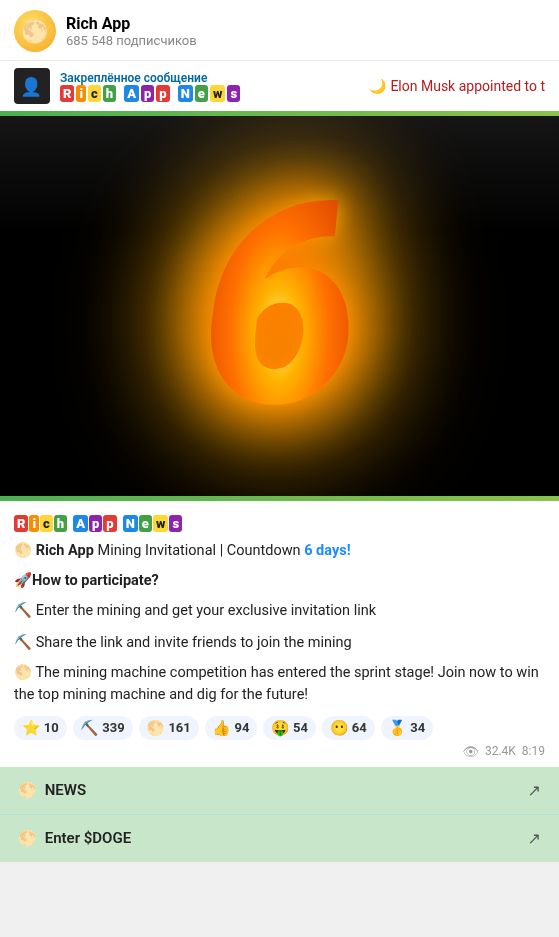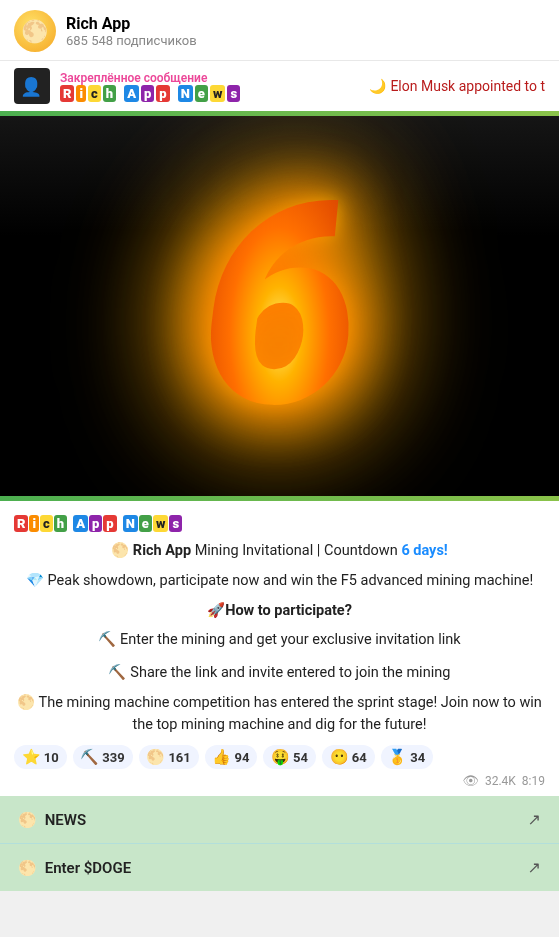--- a/index.html
+++ b/index.html
@@ -50,21 +50,21 @@
       border-radius: 4px;
       background: #222;
       flex-shrink: 0;
       overflow: hidden;
       display: flex;
       align-items: center;
       justify-content: center;
       font-size: 18px;
     }
     .pinned-content { display: flex; flex-direction: column; overflow: hidden; }
-    .pinned-label { font-size: 12px; color: #ec4899; font-weight: 600; }
+    .pinned-label { font-size: 12px; color: #0369a1; font-weight: 600; }
     .pinned-badge {
       display: inline-flex;
       align-items: center;
       gap: 2px;
       font-size: 13px;
       font-weight: 700;
     }
     .badge-letter {
       display: inline-block;
       padding: 1px 3px;
@@ -134,21 +134,21 @@
     .badge-c { background: #fdd835; color: #222; }
     .badge-h { background: #43a047; color: #fff; }
     .badge-a { background: #1e88e5; color: #fff; }
     .badge-p { background: #8e24aa; color: #fff; }
     .badge-p2 { background: #e53935; color: #fff; }
     .badge-n { background: #1e88e5; color: #fff; }
     .badge-e { background: #43a047; color: #fff; }
     .badge-w { background: #fdd835; color: #222; }
     .badge-s { background: #8e24aa; color: #fff; }
 
-    .message-text { font-size: 14.5px; color: #222; line-height: 1.5; text-align: center; }
+    .message-text { font-size: 14.5px; color: #222; line-height: 1.5; }
     .message-text strong { font-weight: 700; }
     .message-text .highlight { color: #1a8cff; font-weight: 700; }
     .message-para { margin-bottom: 8px; }
 
     
     .reactions {
       display: flex;
       align-items: center;
       gap: 6px;
       margin-top: 10px;
@@ -270,30 +270,27 @@
       <span class="badge-letter badge-w">w</span>
       <span class="badge-letter badge-s">s</span>
   </div>
 
   
   <div class="message-text">
     <div class="message-para">
       <span>🌕 </span><strong>Rich App</strong><span> Mining Invitational | Countdown </span><span class="highlight">6 days!</span>
     </div>
     <div class="message-para">
-      <span>💎<span> Peak showdown, participate now and win the F5 advanced mining machine!</span></span>
-    </div>
-    <div class="message-para">
       <span>🚀</span><strong>How to participate?</strong>
     </div>
     <div style="margin-bottom:11px">
       <span>⛏️<span> Enter the mining and get your exclusive invitation link</span></span>
     </div>
     <div class="message-para">
-      <span>⛏️<span> Share the link and invite entered to join the mining</span></span>
+      <span>⛏️<span> Share the link and invite friends to join the mining</span></span>
     </div>
     <div class="message-para">
       <span>🌕</span><span> The mining machine competition has entered the sprint stage! Join now to win the top mining machine and dig for the future!</span>
     </div>
   </div>
 
   
   <div class="reactions" id="reactions-container">
   <div class="reaction-pill">
         <span class="emoji">⭐</span>

